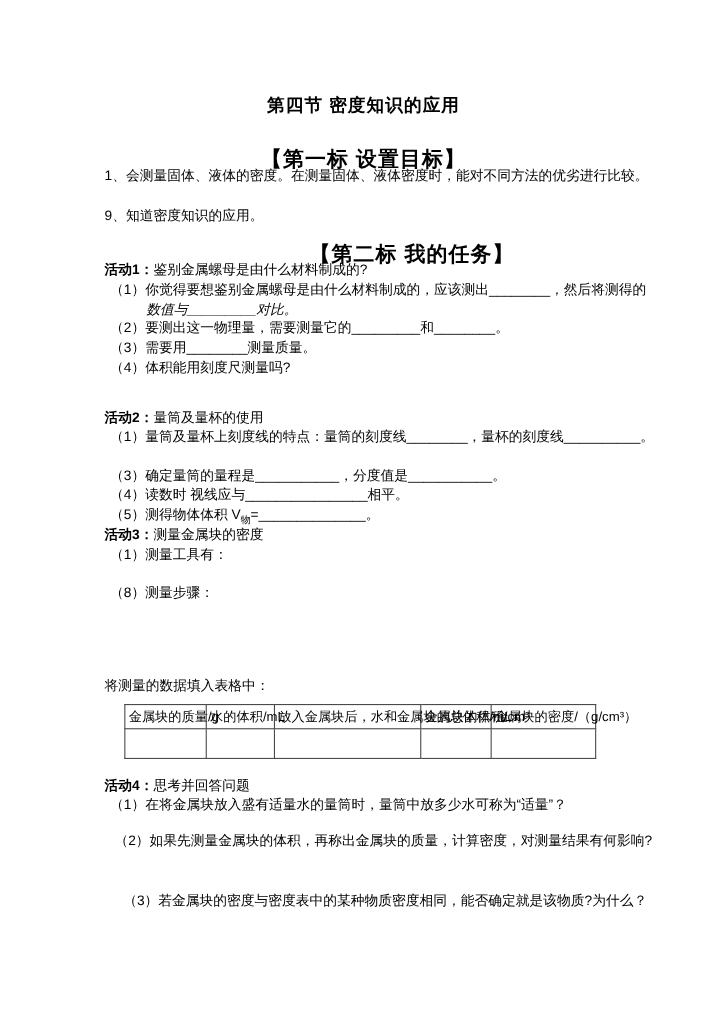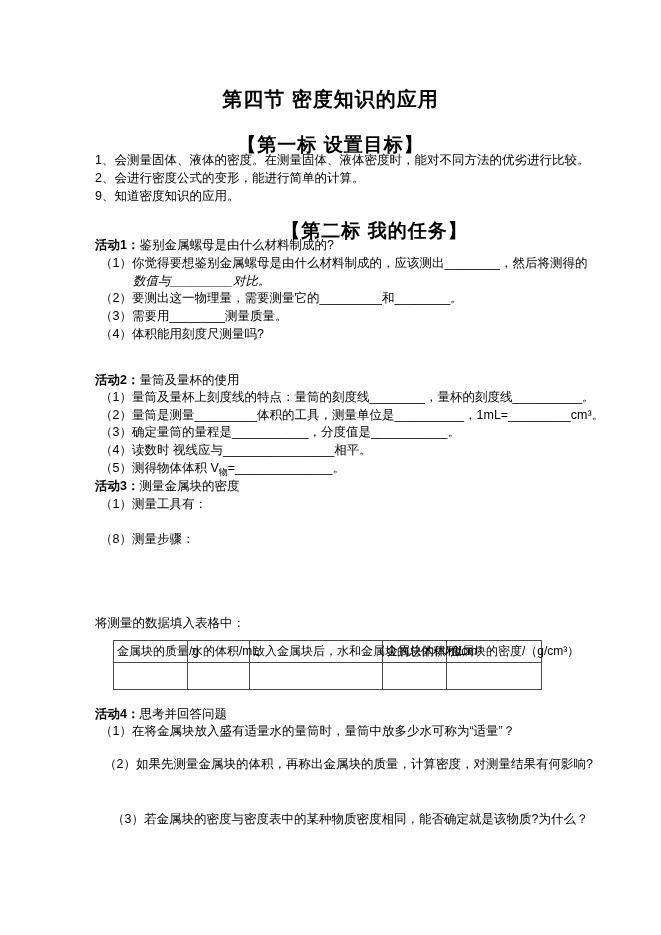--- a/index.html
+++ b/index.html
@@ -7,21 +7,21 @@
     position:relative;
     width:661px;height:935px;
     margin:0 auto;
     background:#ffffff;
     font-family:"Liberation Sans","DejaVu Sans",sans-serif;
     color:#000;
     overflow:hidden;
   }
   .abs{position:absolute;white-space:nowrap;}
   .title{
-    font-size:20px;font-weight:bold;letter-spacing:1px;
+    font-size:16px;font-weight:bold;letter-spacing:1px;
     width:661px;text-align:center;
   }
   .sec-header{
     font-size:19px;font-weight:bold;letter-spacing:1px;
     width:661px;text-align:center;
   }
   .body-line{font-size:12.5px;line-height:18px;}
   .act-label{font-weight:bold;margin-top:24px;}
   .subscript{font-size:9px;vertical-align:-3px;}
   table.data{
@@ -41,39 +41,37 @@
 </head>
 <body>
 
 <div class="page">
 
   <div class="abs title" style="top:86px;left:0;">第四节 密度知识的应用</div>
 
   <div class="abs sec-header" style="top:132px;left:0;">【第一标 设置目标】</div>
 
   <div class="abs body-line" style="top:151px;left:95px;">1、会测量固体、液体的密度。在测量固体、液体密度时，能对不同方法的优劣进行比较。</div>
-  <div class="abs body-line" style="top:169px;left:95px;">2、会进行密度公式的变形，能进行简单的计算。</div>
   <div class="abs body-line" style="top:187px;left:95px;">9、知道密度知识的应用。</div>
 
   <div class="abs sec-header" style="top:218px;left:0;padding-left:44px;">【第二标 我的任务】</div>
 
   <div class="abs body-line" style="top:236px;left:95px;">
     <span class="act-label">活动1：</span><span>鉴别金属螺母是由什么材料制成的?</span>
   </div>
   <div class="abs body-line" style="top:254px;left:100px;">（1）你觉得要想鉴别金属螺母是由什么材料制成的，应该测出________，然后将测得的</div>
   <div class="abs body-line" style="top:272px;left:133px;font-style:italic;">数值与_________对比。</div>
   <div class="abs body-line" style="top:289px;left:100px;">（2）要测出这一物理量，需要测量它的_________和________。</div>
   <div class="abs body-line" style="top:307px;left:100px;">（3）需要用________测量质量。</div>
   <div class="abs body-line" style="top:325px;left:100px;">（4）体积能用刻度尺测量吗?</div>
 
   <div class="abs body-line" style="top:371px;left:95px;">
     <span class="act-label">活动2：</span><span>量筒及量杯的使用</span>
   </div>
   <div class="abs body-line" style="top:388px;left:100px;">（1）量筒及量杯上刻度线的特点：量筒的刻度线________，量杯的刻度线__________。</div>
-  <div class="abs body-line" style="top:406px;left:100px;">（2）量筒是测量_________体积的工具，测量单位是__________，1mL=_________cm³。</div>
   <div class="abs body-line" style="top:423px;left:100px;">（3）确定量筒的量程是___________，分度值是___________。</div>
   <div class="abs body-line" style="top:441px;left:100px;">（4）读数时 视线应与________________相平。</div>
   <div class="abs body-line" style="top:459px;left:100px;">
     <span>（5）测得物体体积 V</span><span class="subscript">物</span><span>=______________。</span>
   </div>
 
   <div class="abs body-line" style="top:477px;left:95px;">
     <span class="act-label">活动3：</span><span>测量金属块的密度</span>
   </div>
   <div class="abs body-line" style="top:495px;left:100px;">（1）测量工具有：</div>

